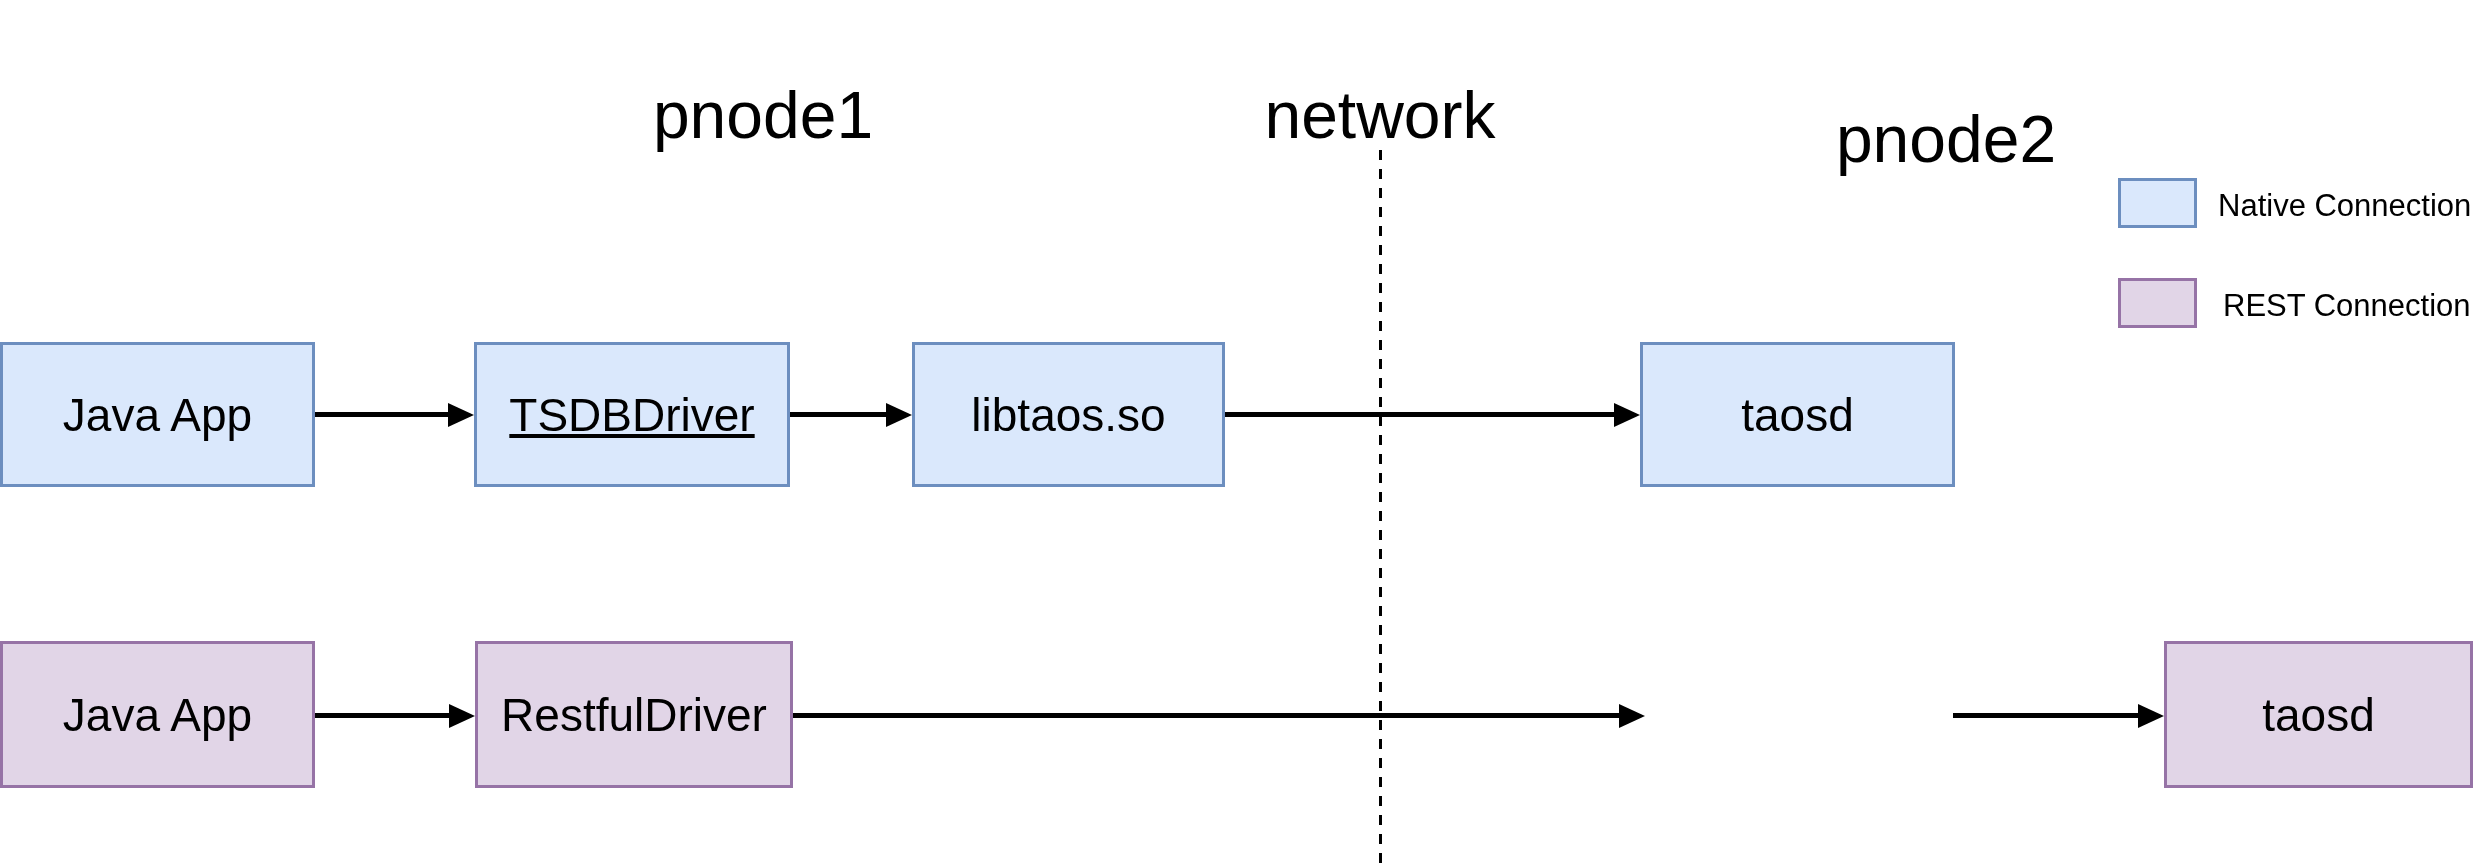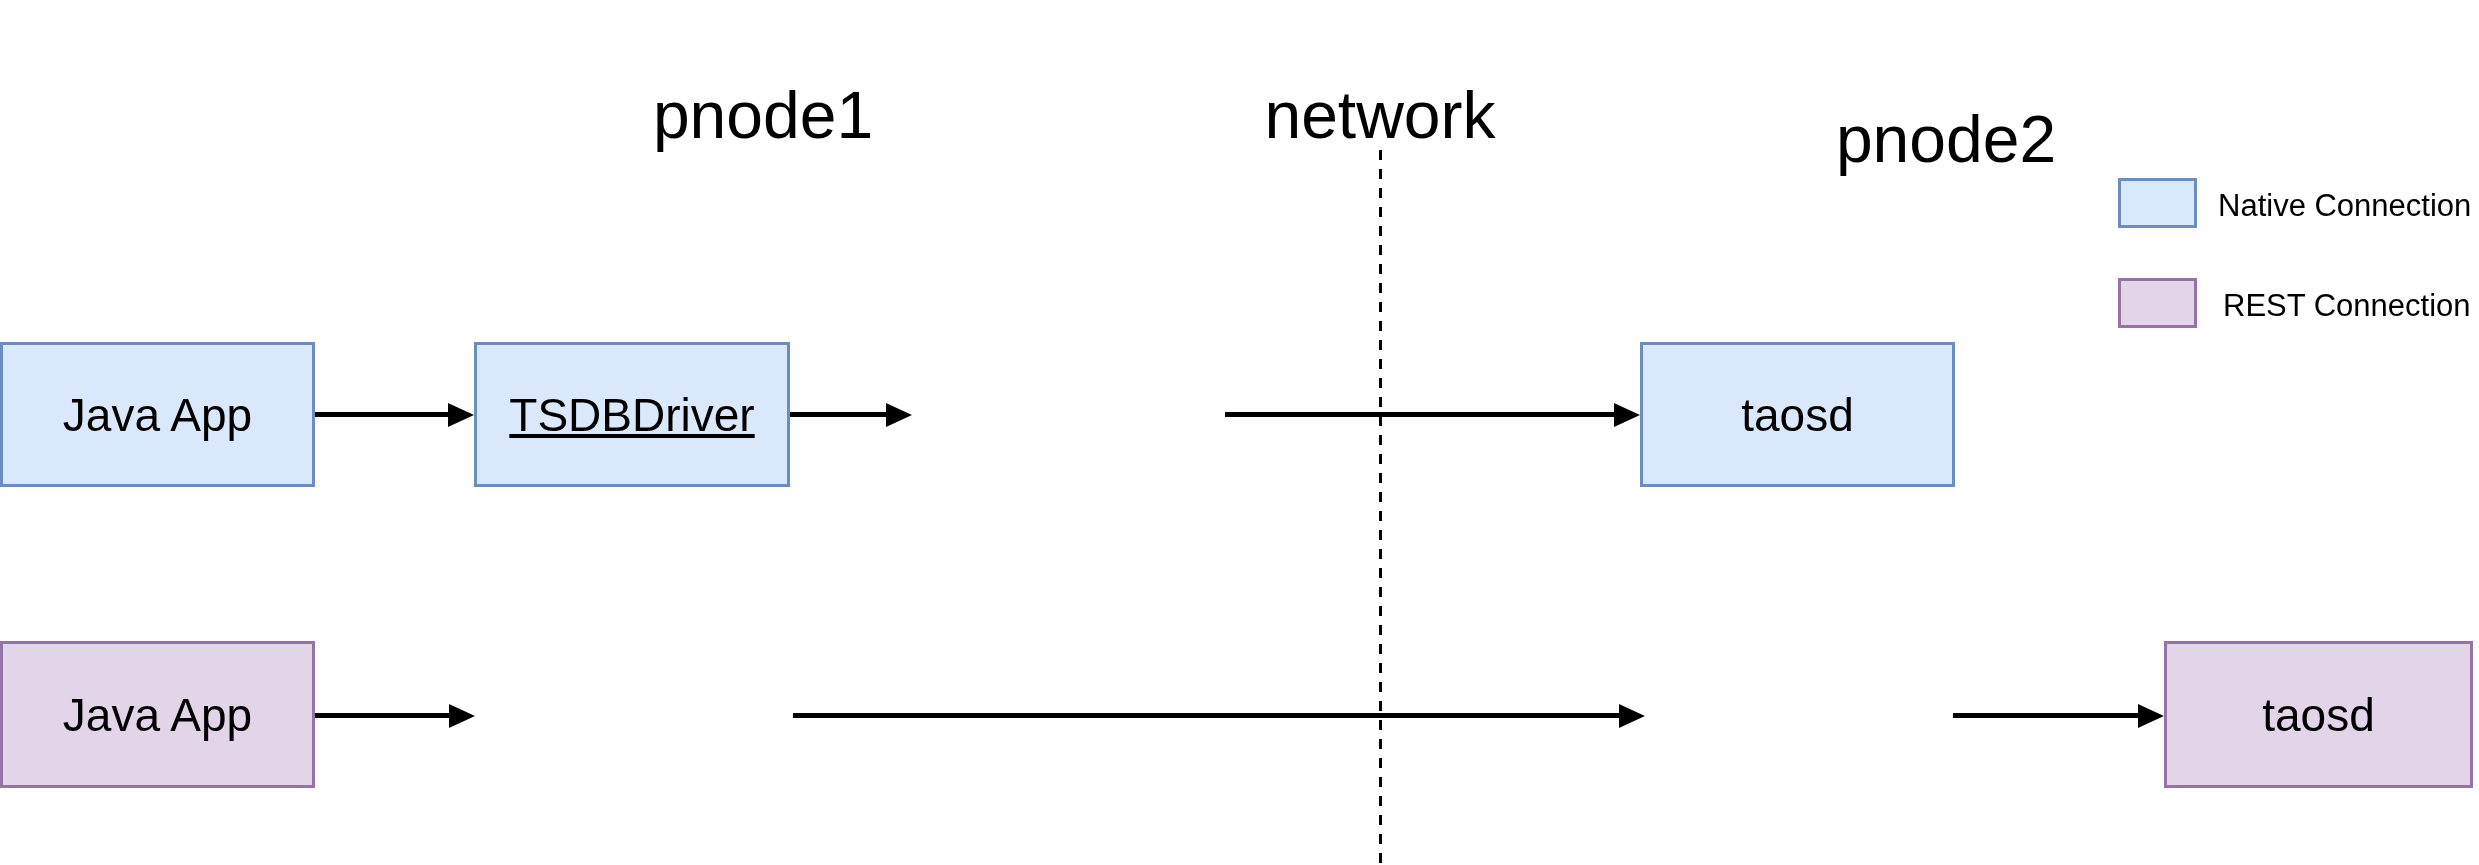--- a/index.html
+++ b/index.html
@@ -139,25 +139,27 @@
   <div class="zone-title" id="title-pnode1">pnode1</div>
   <div class="zone-title" id="title-network">network</div>
   <div class="zone-title" id="title-pnode2">pnode2</div>
 
   <div id="divider"></div>
 
   <div class="node native" id="n-javaapp1">Java App</div>
   <div class="arrow r1" id="a1"></div>
   <div class="node native" id="n-tsdbdriver">TSDBDriver</div>
   <div class="arrow r1" id="a2"></div>
+  <div class="node native" id="n-libtaos">libtaos.so</div>
   <div class="arrow r1" id="a3"></div>
   <div class="node native" id="n-taosd1">taosd</div>
 
   <div class="node rest" id="n-javaapp2">Java App</div>
   <div class="arrow r2" id="a4"></div>
+  <div class="node rest" id="n-restdriver">RestfulDriver</div>
   <div class="arrow r2" id="a5"></div>
   <div class="arrow r2" id="a6"></div>
   <div class="node rest" id="n-taosd2">taosd</div>
 
   <div class="swatch" id="legend-swatch-native"></div>
   <div class="legend-label" id="legend-label-native">Native Connection</div>
   <div class="swatch" id="legend-swatch-rest"></div>
   <div class="legend-label" id="legend-label-rest">REST Connection</div>
 
 </div>

